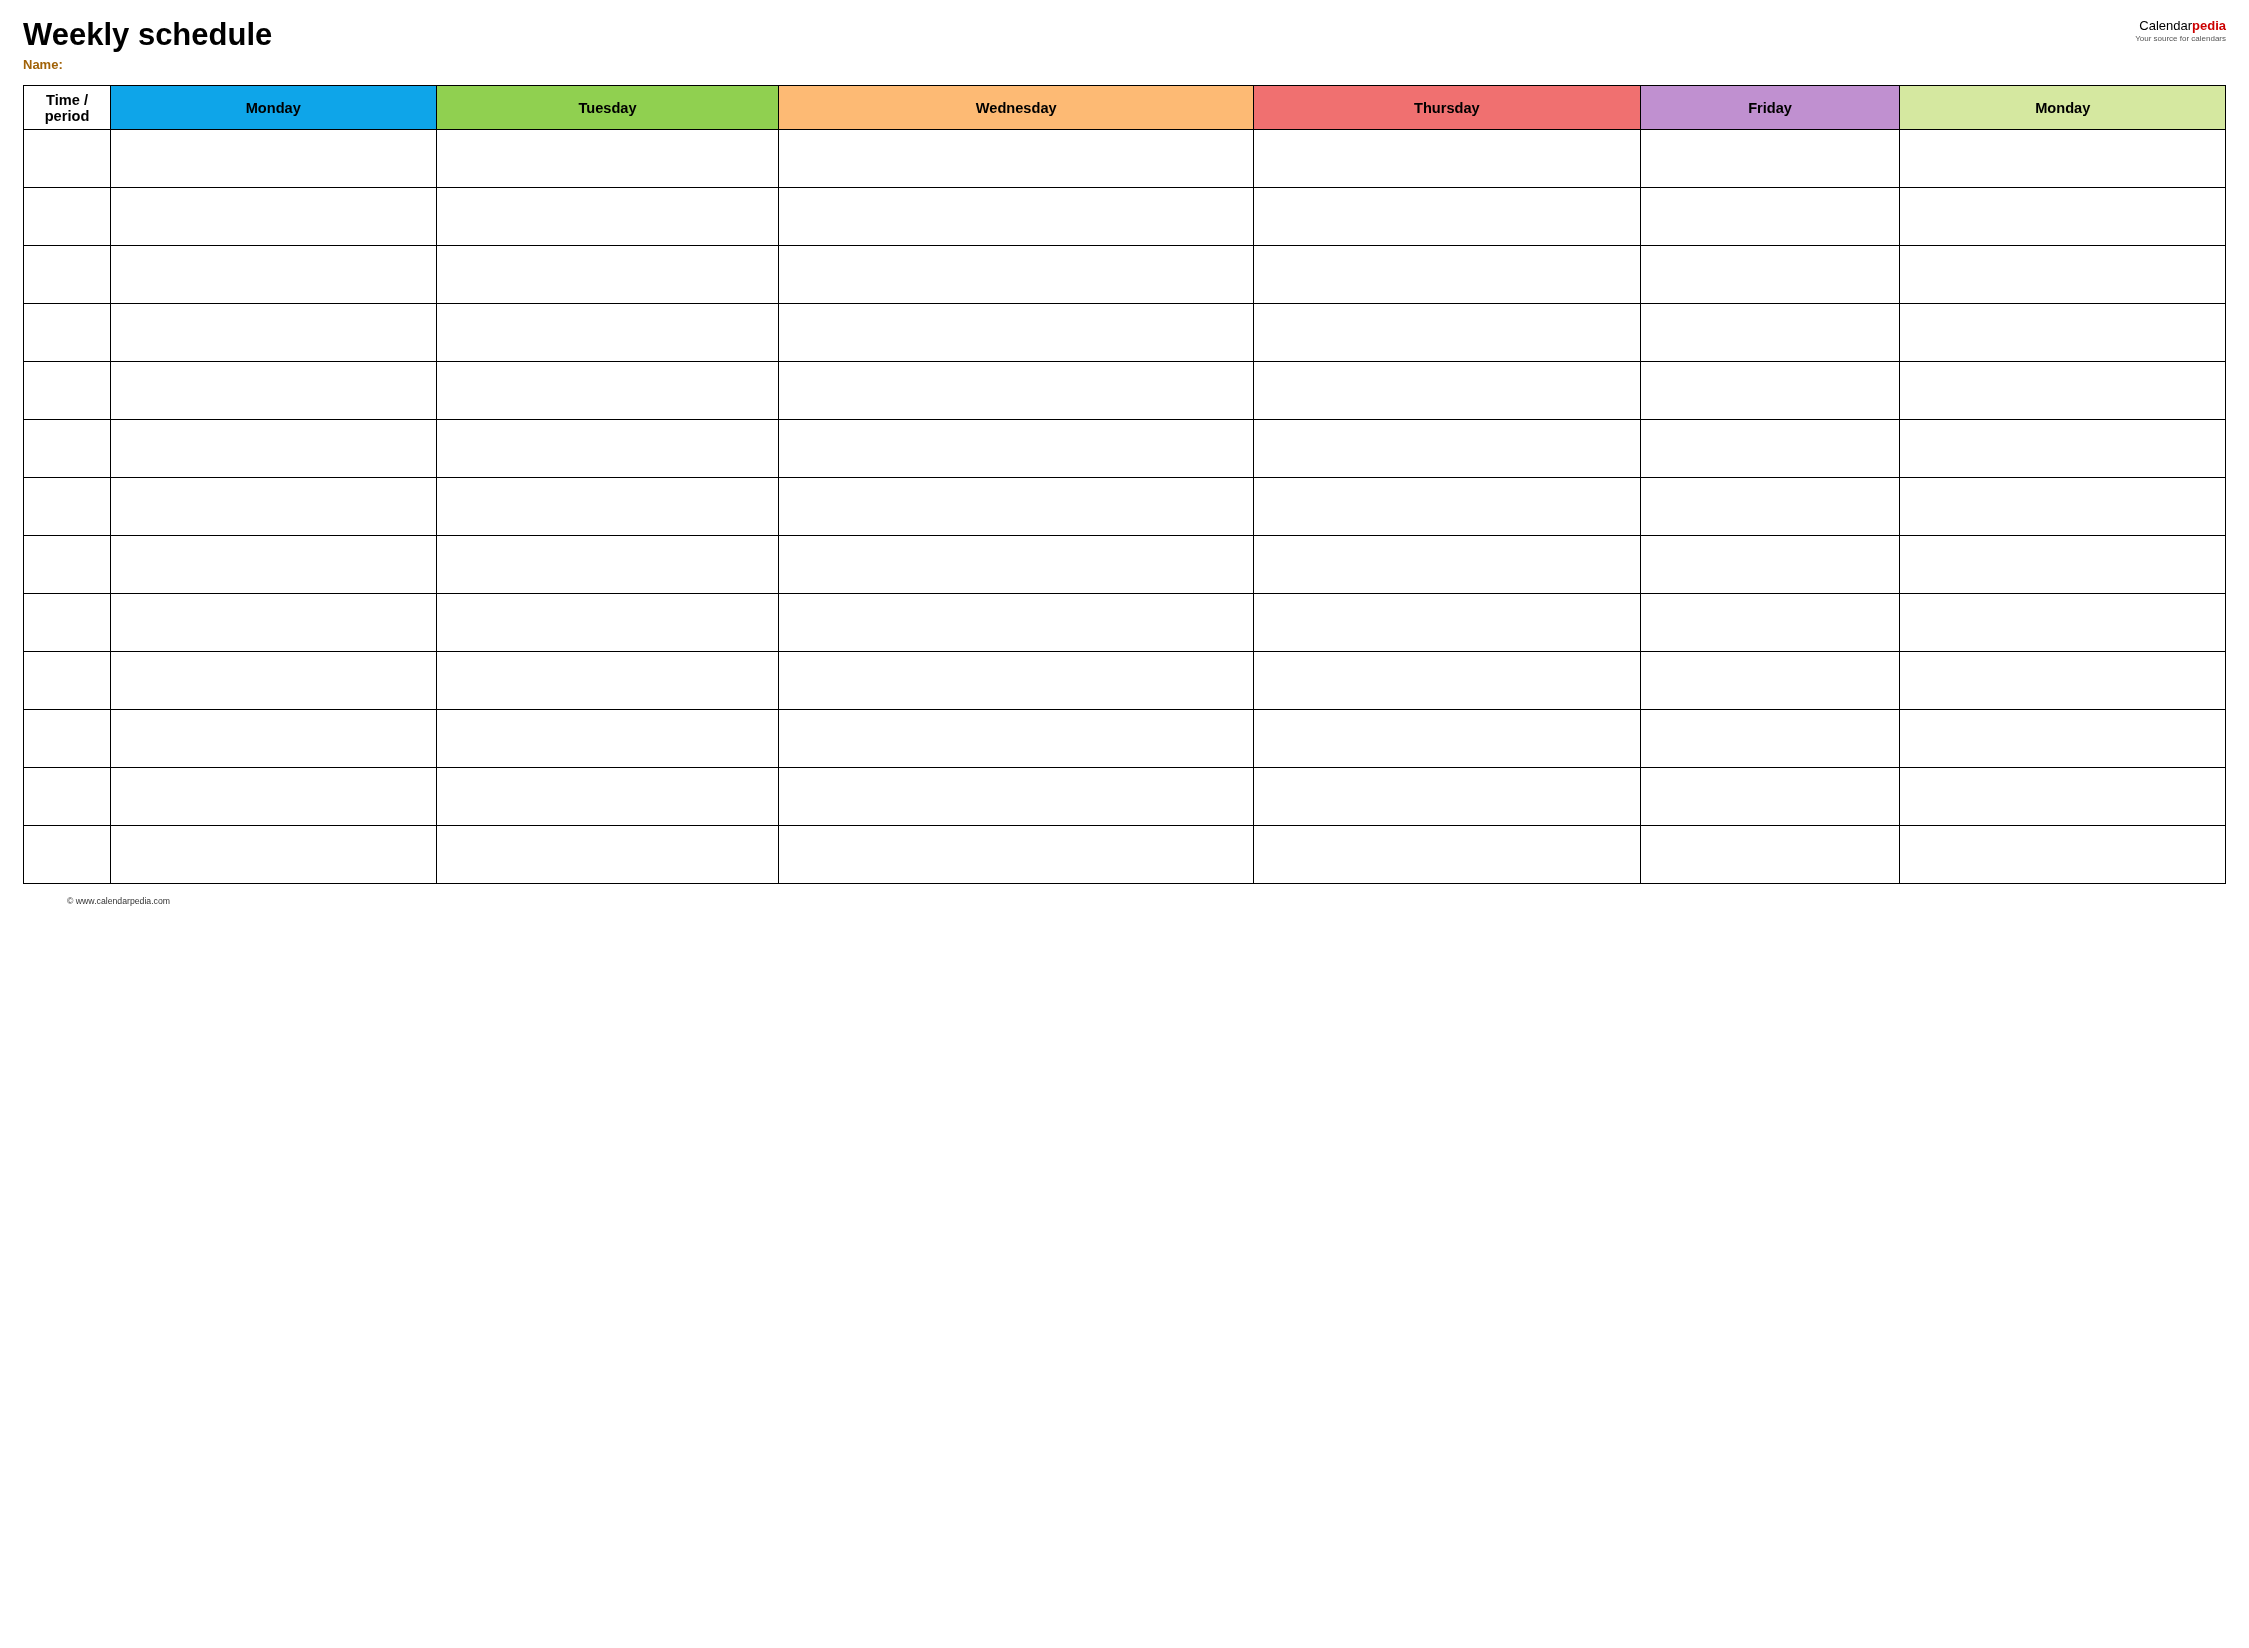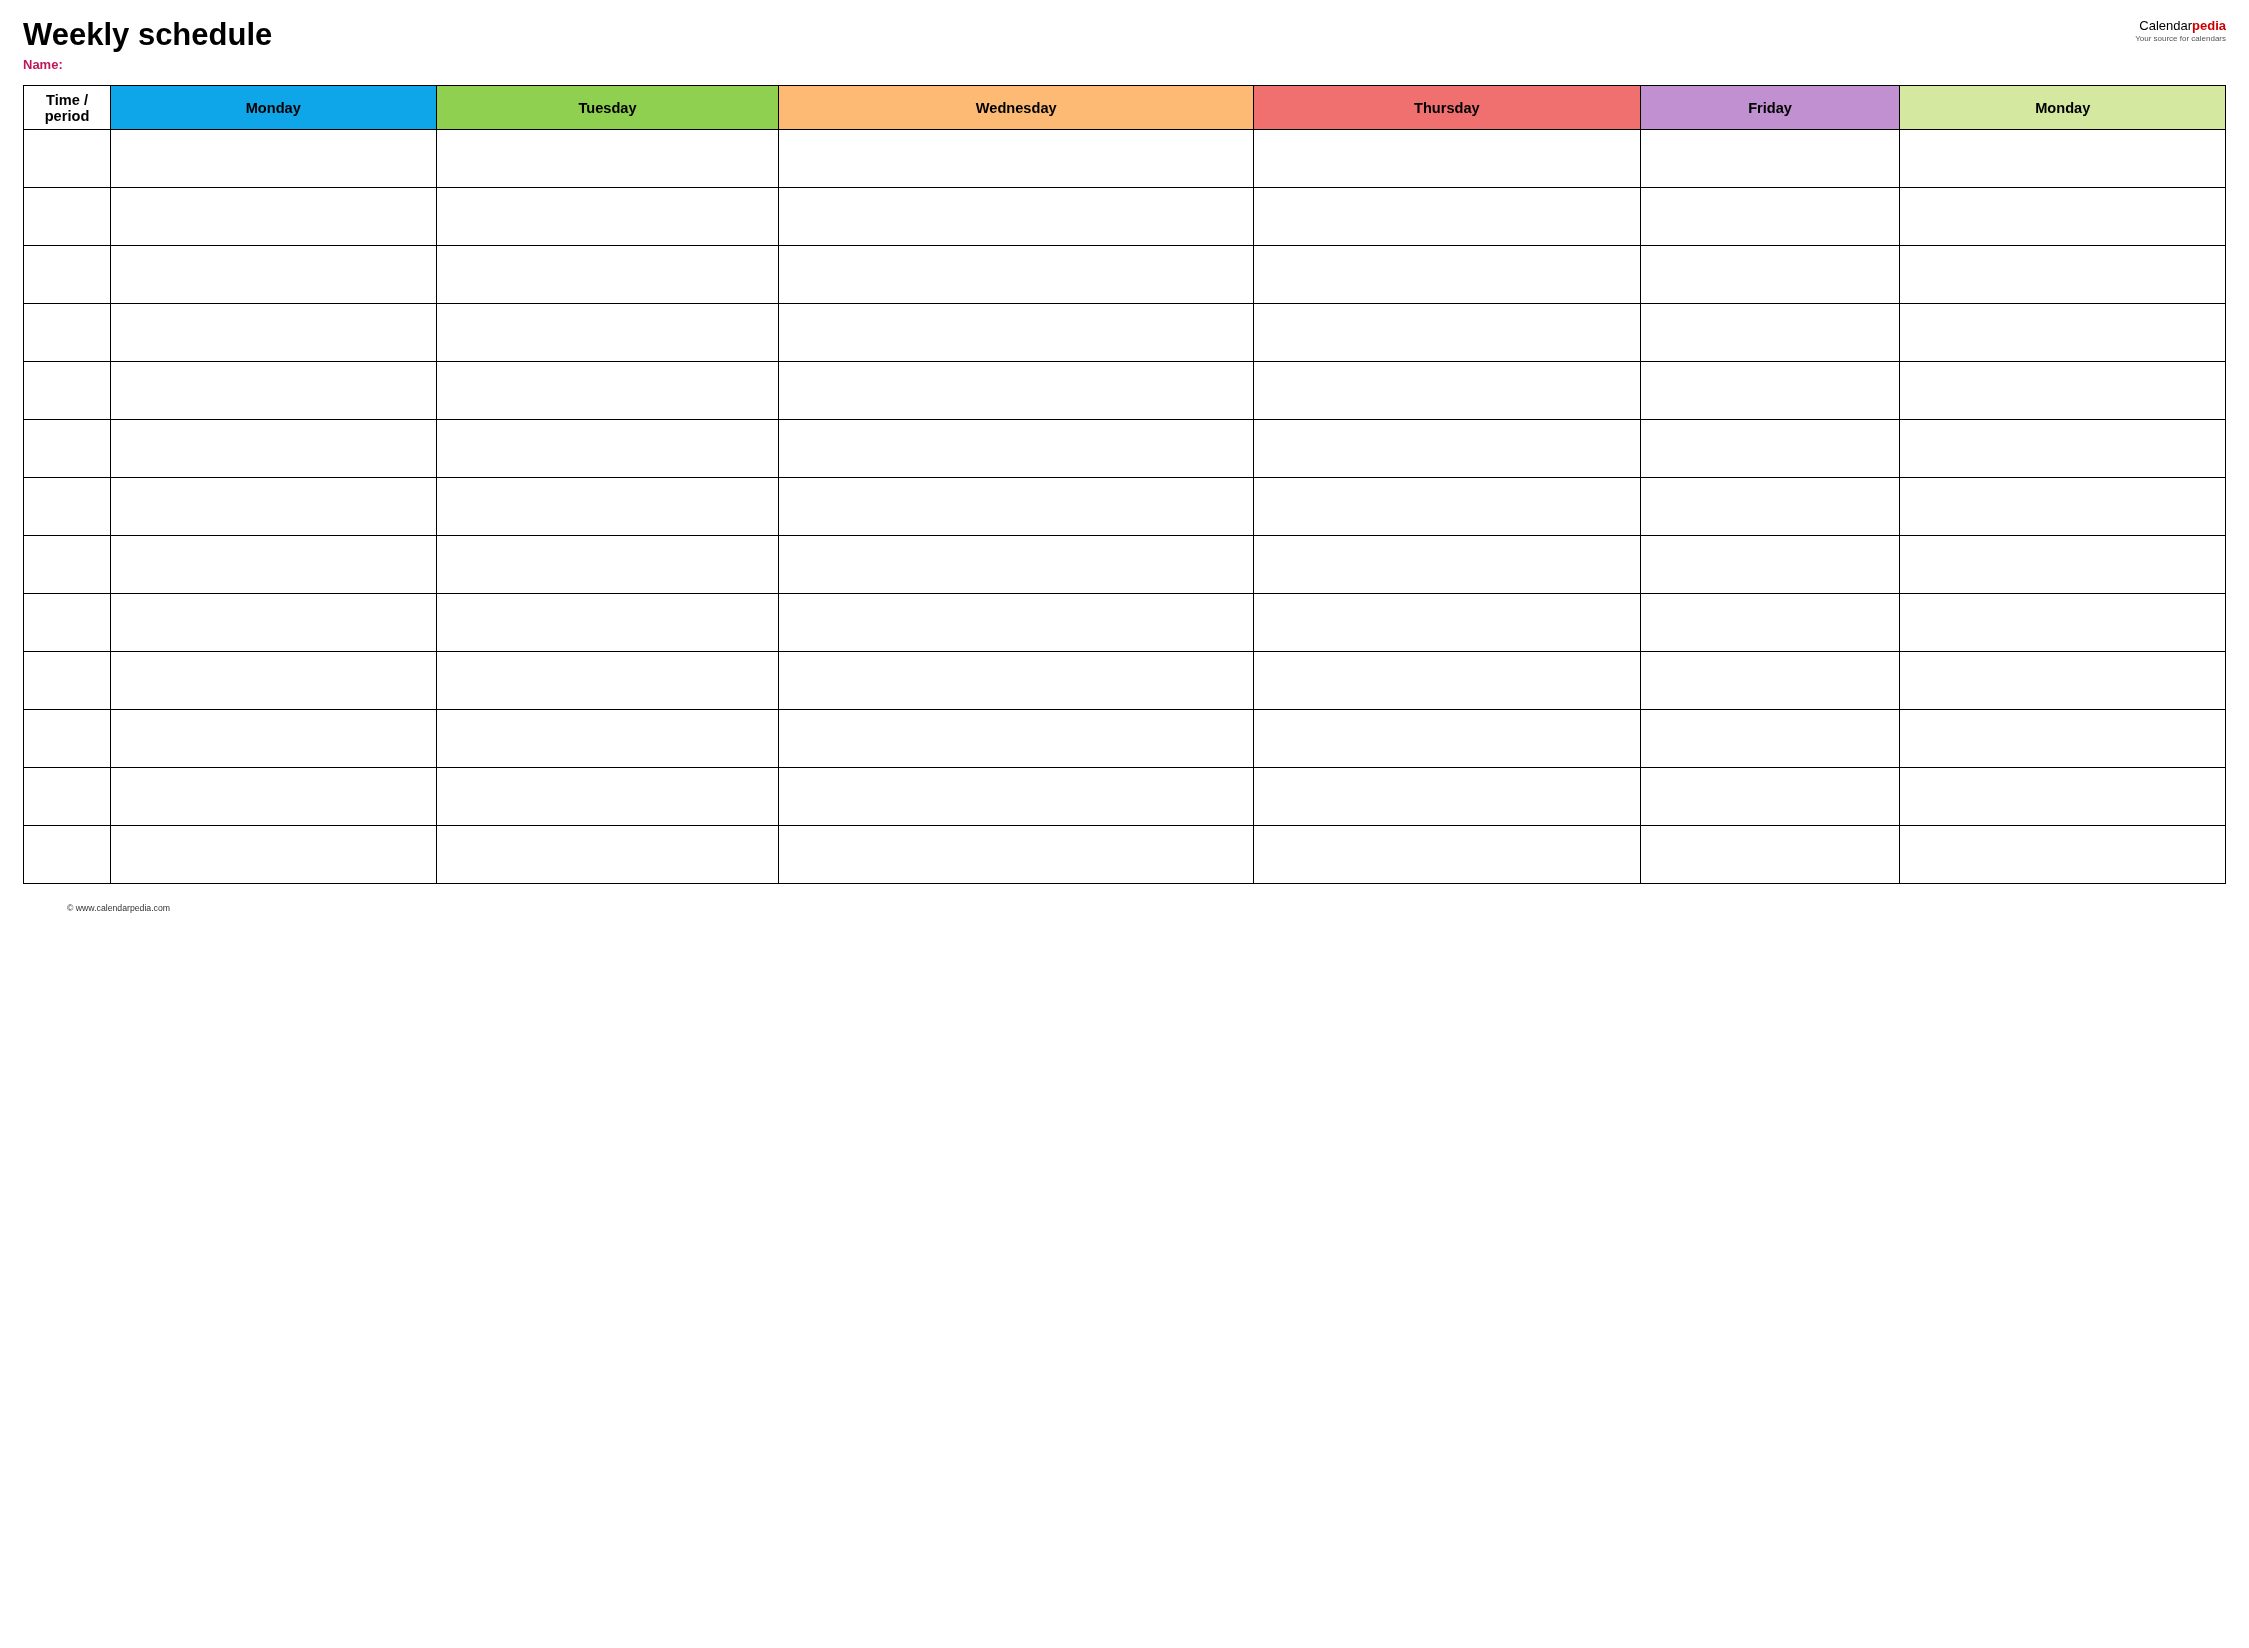--- a/index.html
+++ b/index.html
@@ -50,21 +50,21 @@
       color: #555;
     }
 
     .name-row {
       margin-bottom: 13px;
     }
 
     .name-label {
       font-size: 13px;
       font-weight: bold;
-      color: #be185d;
+      color: #a16207;
       margin-top: 6px;
     }
 
     .schedule-table {
       width: 100%;
       border-collapse: collapse;
       border: 1.5px solid #000;
       padding-left: 46px;
     }
 
@@ -115,21 +115,21 @@
 
     .col-saturday {
       background: #d5e8a0;
     }
 
     .schedule-table tbody td {
       background: #ffffff;
     }
 
     .footer {
-      margin-top: 19px;
+      margin-top: 12px;
       font-size: 8.7px;
       color: #333;
       padding-left: 44px;
     }
   </style>
 </head>
 <body>
 
 <div class="header-row">
   <h1 class="page-title">Weekly schedule</h1>

